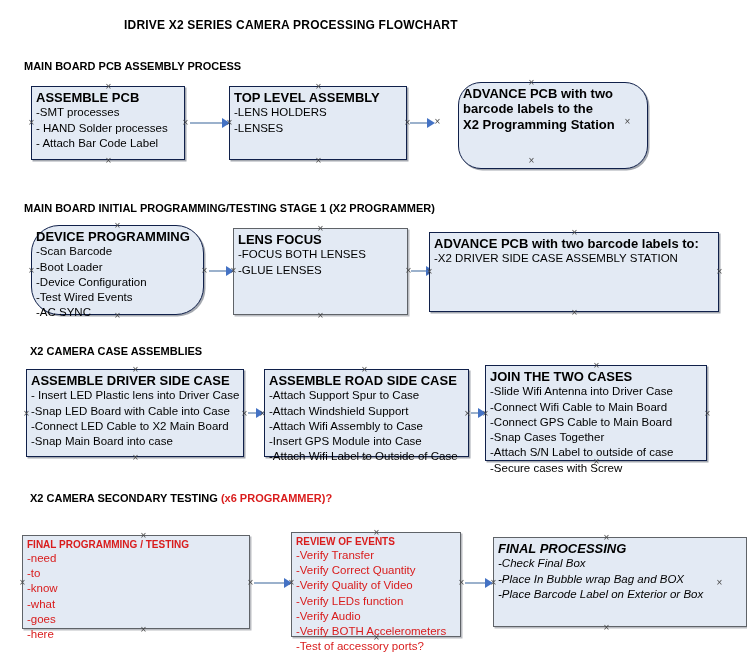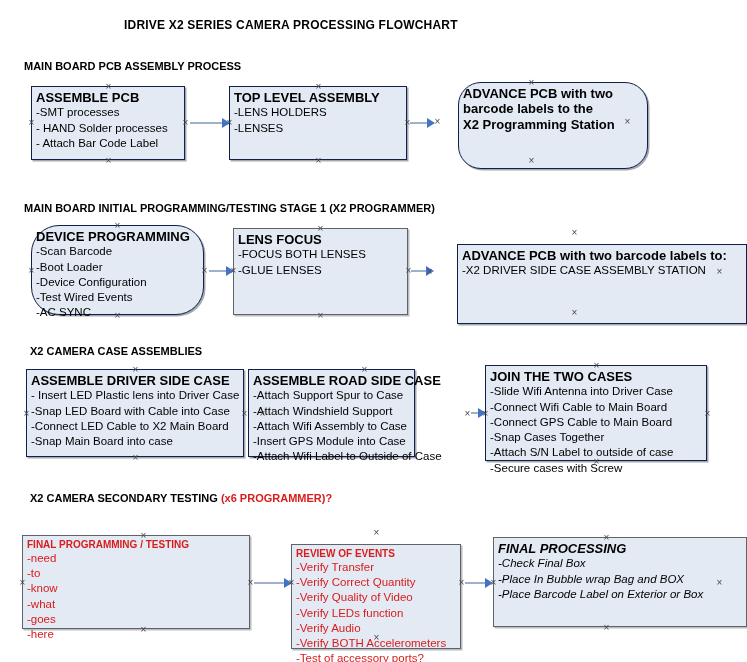--- a/index.html
+++ b/index.html
@@ -188,21 +188,21 @@
     </div>
   </div>
   <div class="handle" style="left:316px; top:224px;"></div>
   <div class="handle" style="left:316px; top:311px;"></div>
   <div class="handle" style="left:229px; top:266px;"></div>
   <div class="handle" style="left:404px; top:266px;"></div>
 
   <div class="conn" style="left:411px; top:270px; width:19px;"></div>
   <div class="arrowhead" style="left:426px; top:266px;"></div>
 
-  <div class="node" style="left:429px; top:244px; width:290px; height:80px;margin-left:28px;">
+  <div class="node" style="left:429px; top:232px; width:290px; height:80px;">
     <div class="node-title">ADVANCE PCB with two barcode labels to:</div>
     <div class="node-lines">
       <div class="node-line">-X2 DRIVER  SIDE  CASE  ASSEMBLY STATION</div>
     </div>
   </div>
   <div class="handle" style="left:570px; top:228px;"></div>
   <div class="handle" style="left:570px; top:308px;"></div>
   <div class="handle" style="left:425px; top:267px;"></div>
   <div class="handle" style="left:715px; top:267px;"></div>
 
@@ -220,21 +220,21 @@
     </div>
   </div>
   <div class="handle" style="left:131px; top:365px;"></div>
   <div class="handle" style="left:131px; top:453px;"></div>
   <div class="handle" style="left:22px; top:409px;"></div>
   <div class="handle" style="left:240px; top:409px;"></div>
 
   <div class="conn" style="left:248px; top:412px; width:14px;"></div>
   <div class="arrowhead" style="left:256px; top:408px;"></div>
 
-  <div class="node" style="left:248px; top:369px; width:167px; height:88px;">
+  <div class="node" style="left:264px; top:369px; width:205px; height:88px;">
     <div class="node-title">ASSEMBLE ROAD SIDE CASE</div>
     <div class="node-lines">
       <div class="node-line">-Attach Support Spur to Case</div>
       <div class="node-line">-Attach Windshield Support</div>
       <div class="node-line">-Attach Wifi Assembly to Case</div>
       <div class="node-line">-Insert GPS Module into Case</div>
       <div class="node-line">-Attach Wifi Label to Outside of Case</div>
     </div>
   </div>
   <div class="handle" style="left:360px; top:365px;"></div>
@@ -277,21 +277,21 @@
     </div>
   </div>
   <div class="handle" style="left:139px; top:531px;"></div>
   <div class="handle" style="left:139px; top:625px;"></div>
   <div class="handle" style="left:18px; top:578px;"></div>
   <div class="handle" style="left:246px; top:578px;"></div>
 
   <div class="conn" style="left:254px; top:582px; width:34px;"></div>
   <div class="arrowhead" style="left:284px; top:578px;"></div>
 
-  <div class="node red grey-border" style="left:291px; top:544px; width:170px; height:105px;">
+  <div class="node red grey-border" style="left:291px; top:532px; width:170px; height:105px;">
     <div class="node-title">REVIEW OF EVENTS</div>
     <div class="node-lines">
       <div class="node-line">-Verify Transfer</div>
       <div class="node-line">-Verify Correct Quantity</div>
       <div class="node-line">-Verify Quality of Video</div>
       <div class="node-line">-Verify LEDs function</div>
       <div class="node-line">-Verify Audio</div>
       <div class="node-line">-Verify BOTH Accelerometers</div>
       <div class="node-line">-Test of accessory ports?</div>
     </div>

